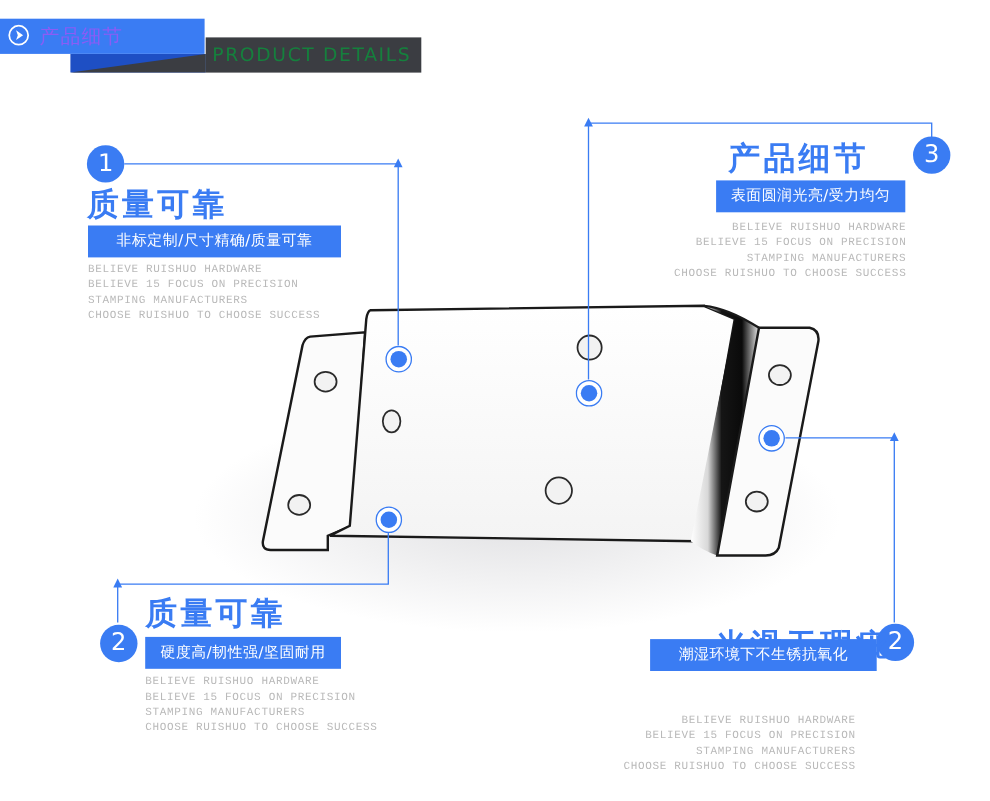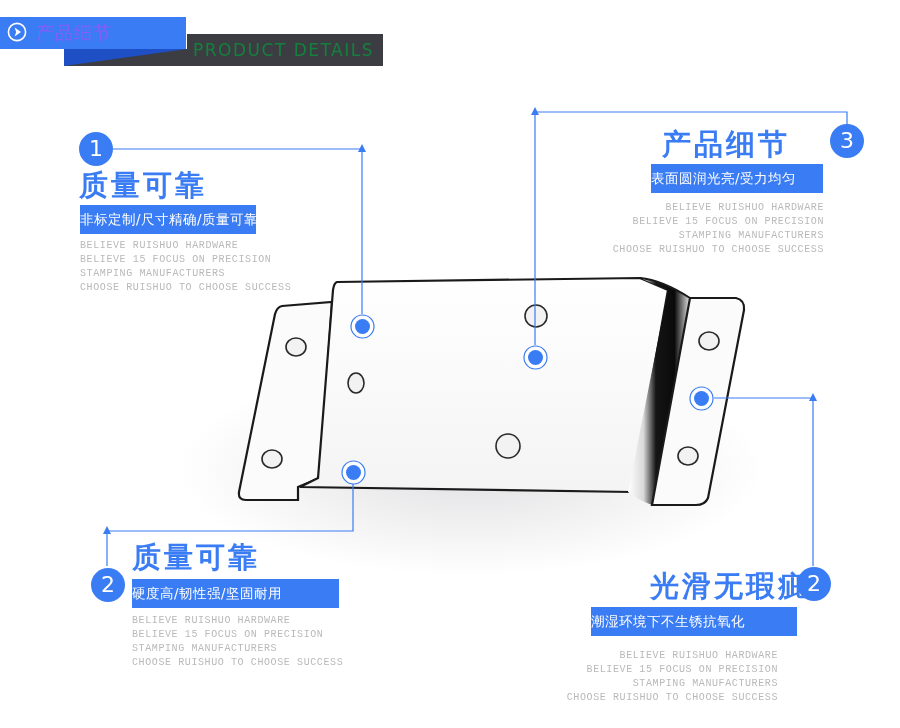--- a/index.html
+++ b/index.html
@@ -8,21 +8,21 @@
       background:radial-gradient(ellipse 420px 150px at 470px 470px, rgba(200,200,204,0.55), rgba(255,255,255,0) 70%);}
   .abs{position:absolute;}
   .hdr-blue{left:0;top:17px;width:186px;height:32px;background:#3a7cf3;}
   .hdr-dark{left:187px;top:34px;width:196px;height:32px;background:#3b3d42;}
   .hdr-tri{left:0;top:0;}
   .hdr-cn{left:36px;top:21px;font-size:18px;color:#8b5cf6;letter-spacing:1px;}
   .hdr-en{left:193px;top:40px;font-size:17px;color:#15803d;letter-spacing:1.5px;font-family:"DejaVu Sans",sans-serif;}
   .play-icon{left:7px;top:22px;width:20px;height:20px;}
   .num{width:34px;height:34px;border-radius:50%;background:#3a7cf3;color:#fff;font-size:22px;line-height:34px;text-align:center;}
   .title{font-size:29px;font-weight:bold;color:#3a7cf3;letter-spacing:3px;white-space:nowrap;}
-  .tag{height:29px;background:#3a7cf3;color:#fff;font-size:13.5px;line-height:29px;white-space:nowrap;text-align:left;letter-spacing:0.5px;}
+  .tag{height:29px;background:#3a7cf3;color:#fff;font-size:13.5px;line-height:29px;white-space:nowrap;text-align:center;letter-spacing:0.5px;}
   .en{font-size:10px;color:#b9b9b9;line-height:14px;letter-spacing:0.6px;white-space:nowrap;font-family:Liberation Mono, monospace;}
   .en.r{text-align:right;}
   svg.lines{position:absolute;left:0;top:0;}
 </style>
 </head>
 <body>
 
 <div class="bg"></div>
 
 <svg class="abs hdr-tri" width="400" height="80">
@@ -104,49 +104,49 @@
   <circle cx="12.5" cy="12.5" r="11.5" fill="#fff" stroke="#3a7cf3" stroke-width="1.2"></circle>
   <circle cx="12.5" cy="12.5" r="7.5" fill="#3a7cf3"></circle>
 </svg>
 <svg class="abs" style="left:341px;top:460px" width="25" height="25">
   <circle cx="12.5" cy="12.5" r="11.5" fill="#fff" stroke="#3a7cf3" stroke-width="1.2"></circle>
   <circle cx="12.5" cy="12.5" r="7.5" fill="#3a7cf3"></circle>
 </svg>
 
 <div class="abs num" style="left:79px;top:132px">1</div>
 <div class="abs title" style="left:79px;top:166px">质量可靠</div>
-<div class="abs tag" style="left:80px;top:205px;width:176px">非标定制/尺寸精确/质量可靠</div>
+<div class="abs tag" style="left:80px;top:205px;width:230px">非标定制/尺寸精确/质量可靠</div>
 <div class="abs en" style="left:80px;top:239px">
   <div>BELIEVE RUISHUO HARDWARE</div>
   <div>BELIEVE 15 FOCUS ON PRECISION</div>
   <div>STAMPING MANUFACTURERS</div>
   <div>CHOOSE RUISHUO TO CHOOSE SUCCESS</div>
 </div>
 
 <div class="abs num" style="left:830px;top:124px">3</div>
 <div class="abs title" style="left:662px;top:125px">产品细节</div>
 <div class="abs tag" style="left:651px;top:164px;width:172px">表面圆润光亮/受力均匀</div>
 <div class="abs en r" style="left:604px;top:201px;width:220px">
   <div>BELIEVE RUISHUO HARDWARE</div>
   <div>BELIEVE 15 FOCUS ON PRECISION</div>
   <div>STAMPING MANUFACTURERS</div>
   <div>CHOOSE RUISHUO TO CHOOSE SUCCESS</div>
 </div>
 
 <div class="abs num" style="left:91px;top:568px">2</div>
 <div class="abs title" style="left:132px;top:538px">质量可靠</div>
-<div class="abs tag" style="left:132px;top:579px;width:207px">硬度高/韧性强/坚固耐用</div>
+<div class="abs tag" style="left:132px;top:579px;width:178px">硬度高/韧性强/坚固耐用</div>
 <div class="abs en" style="left:132px;top:614px">
   <div>BELIEVE RUISHUO HARDWARE</div>
   <div>BELIEVE 15 FOCUS ON PRECISION</div>
   <div>STAMPING MANUFACTURERS</div>
   <div>CHOOSE RUISHUO TO CHOOSE SUCCESS</div>
 </div>
 
 <div class="abs num" style="left:797px;top:567px">2</div>
 <div class="abs title" style="left:650px;top:567px">光滑无瑕疵</div>
-<div class="abs tag" style="left:591px;top:607px;width:206px">潮湿环境下不生锈抗氧化</div>
+<div class="abs tag" style="left:591px;top:581px;width:206px">潮湿环境下不生锈抗氧化</div>
 <div class="abs en r" style="left:548px;top:649px;width:230px">
   <div>BELIEVE RUISHUO HARDWARE</div>
   <div>BELIEVE 15 FOCUS ON PRECISION</div>
   <div>STAMPING MANUFACTURERS</div>
   <div>CHOOSE RUISHUO TO CHOOSE SUCCESS</div>
 </div>
 
 </body></html>

